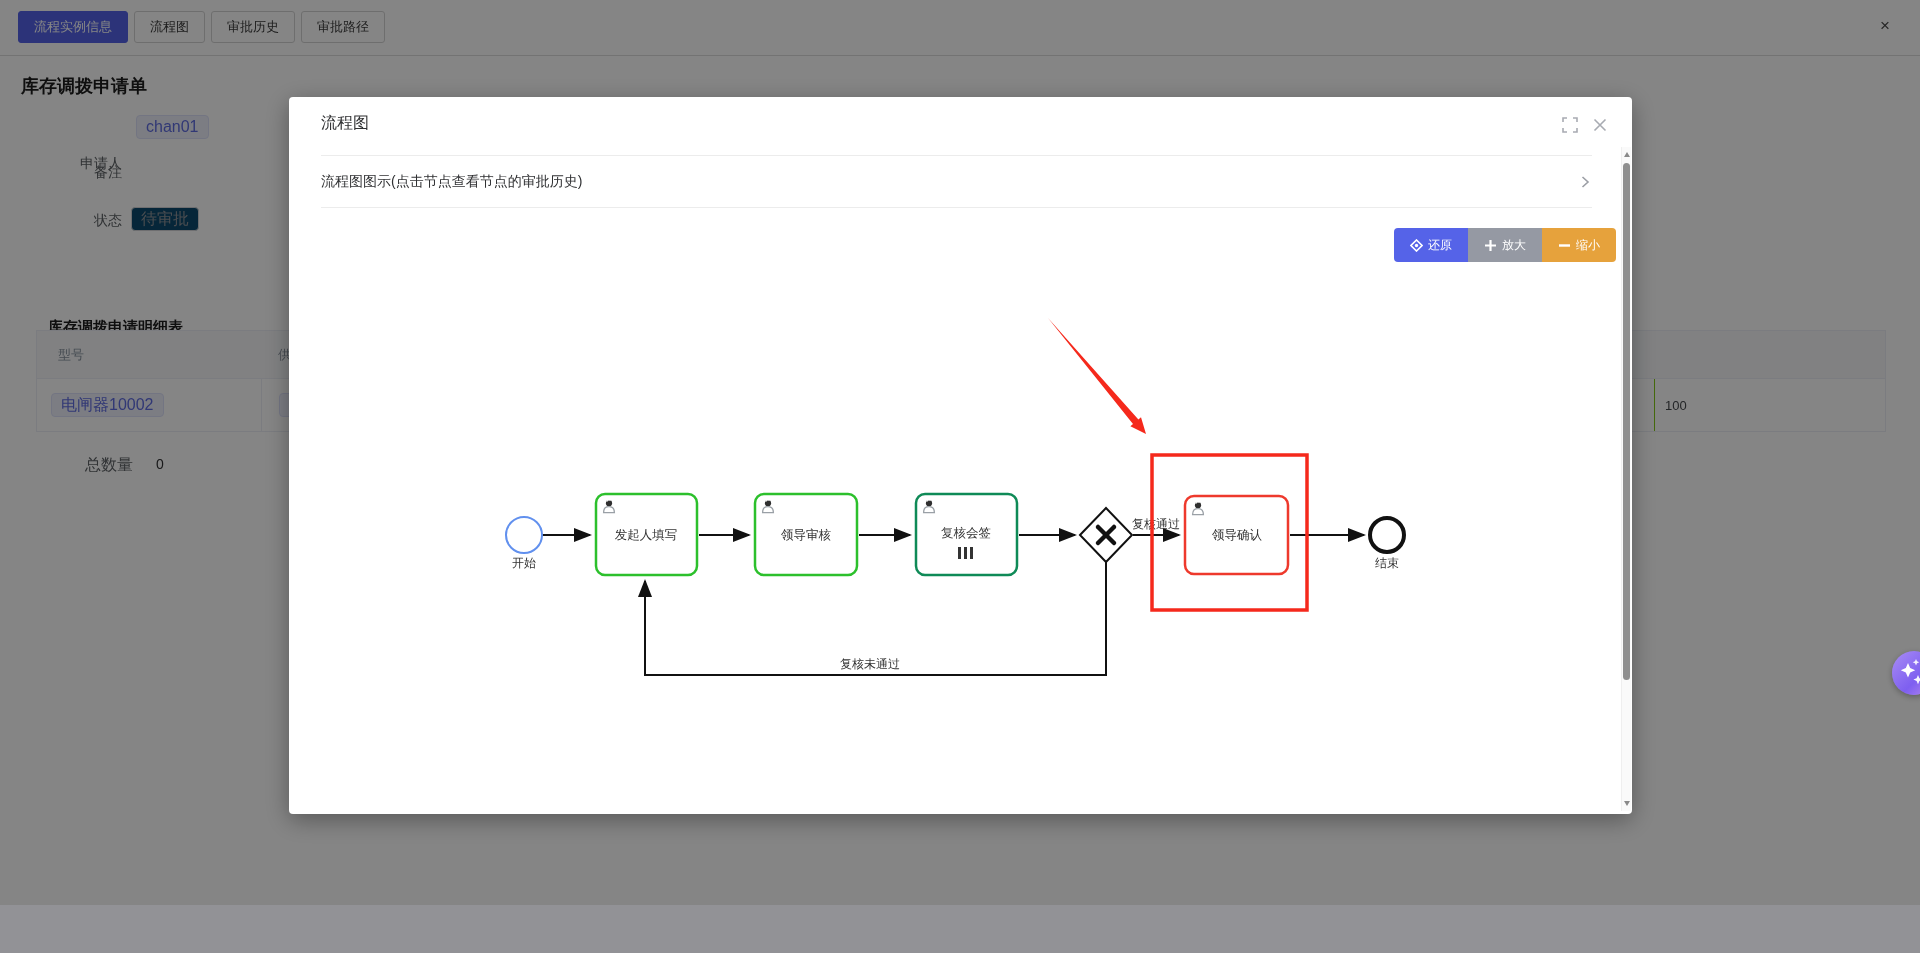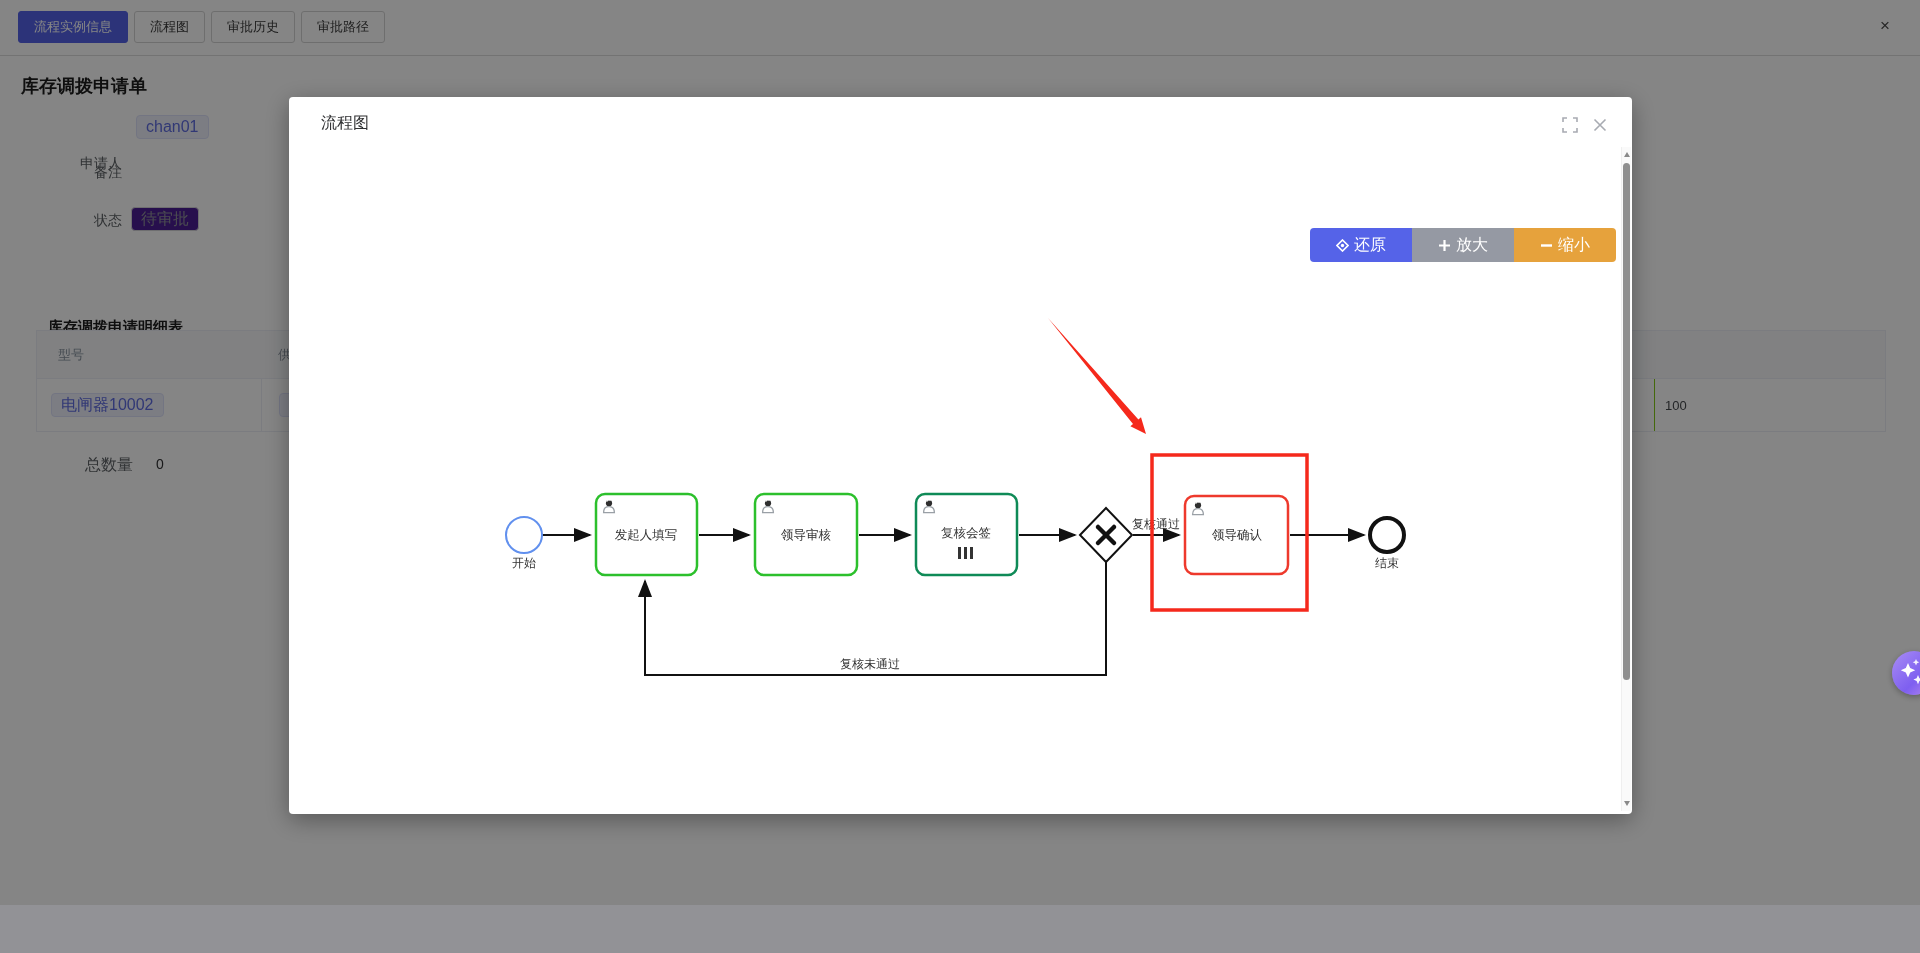--- a/index.html
+++ b/index.html
@@ -18,21 +18,21 @@
   .topbar-close { position:absolute; right:30px; top:16px; font-size:17px;
     color:#4c4c4c; cursor:pointer; }
 
   .page-title { position:absolute; left:21px; top:74px; font-size:18px;
     font-weight:bold; color:#1d1d1d; }
   .f-label { position:absolute; width:90px; text-align:right; font-size:14px;
     color:#5e6266; }
   .tag { display:inline-block; font-size:16px; line-height:22px; padding:0 9px;
     border-radius:4px; white-space:nowrap; }
   .tag-purple { color:#5f6ce0; background:#eef0fc; border:1px solid #dde1fa; }
-  .tag-info { color:#909399; background:#4c1d95; border:1px solid #d3d4d6; }
+  .tag-info { color:#909399; background:#0c4a6e; border:1px solid #d3d4d6; }
 
   .section-title { position:absolute; left:48px; top:276px; font-size:15px;
     font-weight:bold; color:#1d1d1d;margin-top:42px; }
 
   .detail-table { position:absolute; left:36px; top:330px; width:1850px;
     border:1px solid #ebeef5; border-bottom:none; font-size:13px; }
   .dt-head { display:flex; height:48px; background:#f7f8fa; color:#86909c;
     border-bottom:1px solid #ebeef5; align-items:center; }
   .dt-row { display:flex; height:53px; background:#fff; color:#46494d;
     border-bottom:1px solid #ebeef5; align-items:center; }
@@ -65,22 +65,22 @@
   .m-ico { position:absolute; top:20px; width:16px; height:16px; cursor:pointer; }
   .m-full { right:54px; }
   .m-close { right:24px; }
 
   .collapse-row { position:absolute; left:32px; right:40px; top:58px; height:53px;
     border-top:1px solid #ececec; border-bottom:1px solid #ececec;
     display:flex; align-items:center; justify-content:space-between;
     font-size:14px; color:#303133; cursor:pointer; }
 
   .zoom-btns { position:absolute; top:131px; right:16px; display:flex; z-index:5; }
-  .zbtn { height:34px; padding:0 26px; display:flex; align-items:center; gap:5px;
-    color:#fff; font-size:16px; cursor:pointer; }
+  .zbtn { height:34px; padding:0 16px; display:flex; align-items:center; gap:5px;
+    color:#fff; font-size:12px; cursor:pointer; }
   .zbtn svg { display:block; }
   .zbtn-reset { background:#5563e8; border-radius:4px 0 0 4px; }
   .zbtn-in { background:#9599a3; }
   .zbtn-out { background:#e6a23c; border-radius:0 4px 4px 0; }
 
   .diagram-svg { position:absolute; left:0; top:50px; }
 
   
   .m-scroll { position:absolute; right:1px; top:50px; bottom:3px; width:10px;
     background:#fafafa; border-left:1px solid #efefef; }
@@ -159,20 +159,26 @@
       <path d="M1 5 V1 H5"></path>
         <path d="M11 1 H15 V5"></path>
       <path d="M15 11 V15 H11"></path>
         <path d="M5 15 H1 V11"></path>
     </g>
   </svg>
   <svg class="m-ico m-close" viewBox="0 0 16 16">
     <path d="M2.5 2.5 L13.5 13.5 M13.5 2.5 L2.5 13.5" stroke="#a8abb2" stroke-width="1.6"></path>
   </svg>
 
+  <div class="collapse-row">
+    <span>流程图图示(点击节点查看节点的审批历史)</span>
+    <svg width="14" height="14" viewBox="0 0 14 14">
+      <path d="M4.5 2 L10 7 L4.5 12" fill="none" stroke="#9b9ea5" stroke-width="1.6"></path>
+    </svg>
+  </div>
 
   <div class="zoom-btns">
     <div class="zbtn zbtn-reset">
       <svg width="13" height="13" viewBox="0 0 13 13">
         <path d="M6.5 1 L12 6.5 L6.5 12 L1 6.5 Z" fill="none" stroke="#fff" stroke-width="1.6"></path>
         <circle cx="6.5" cy="6.5" r="1.7" fill="#fff"></circle>
       </svg>
       <span>还原</span>
     </div>
     <div class="zbtn zbtn-in">

